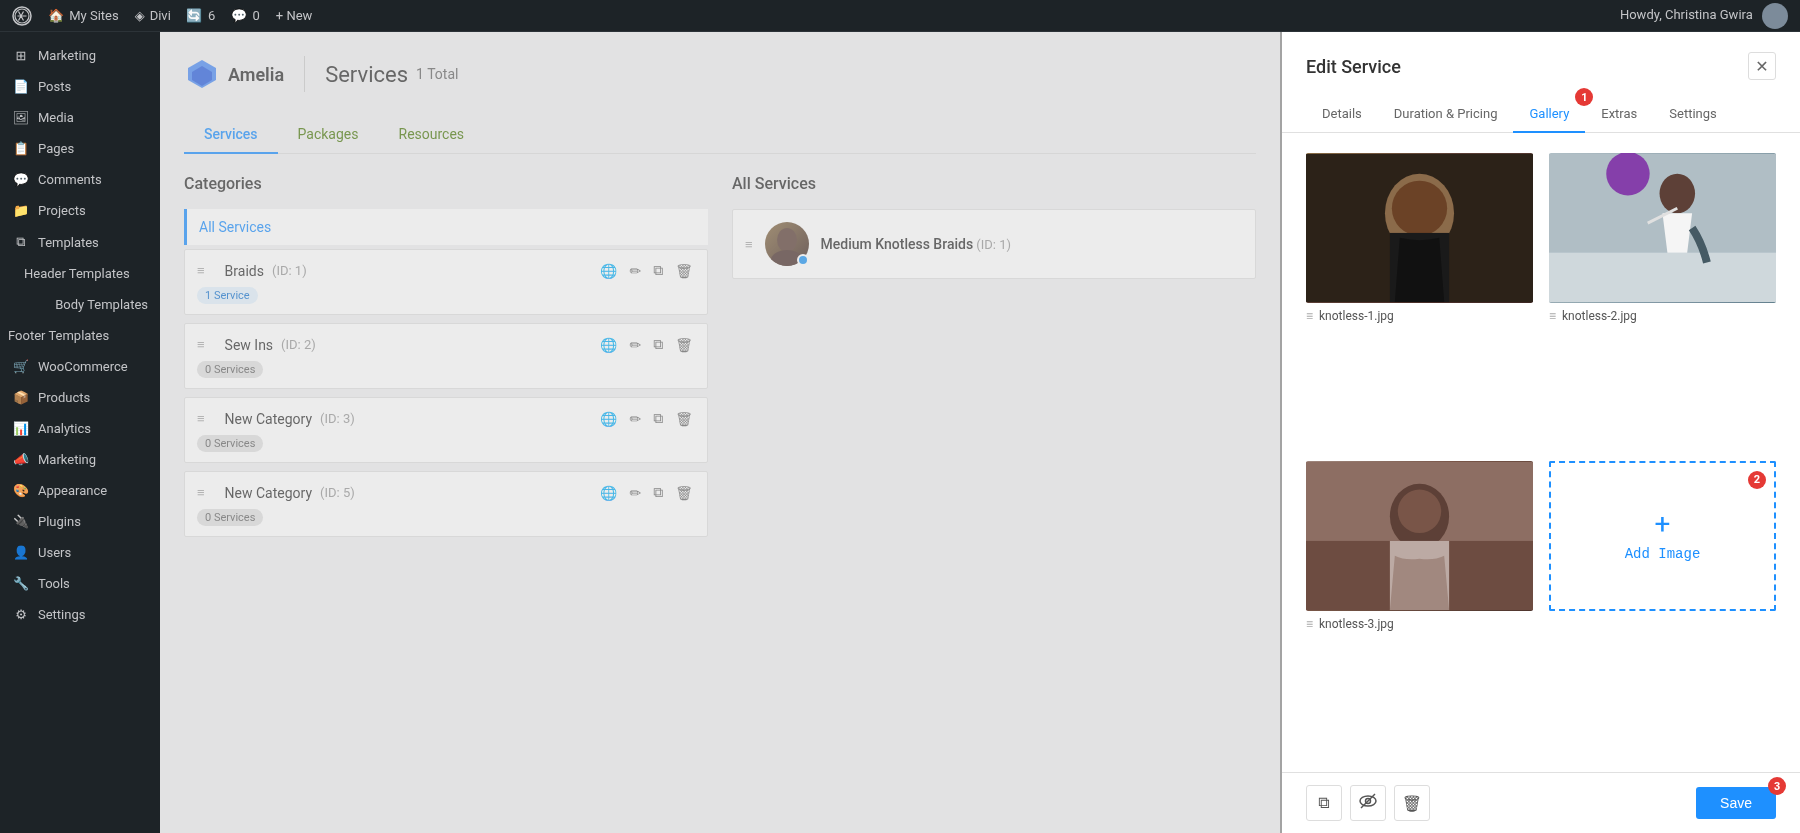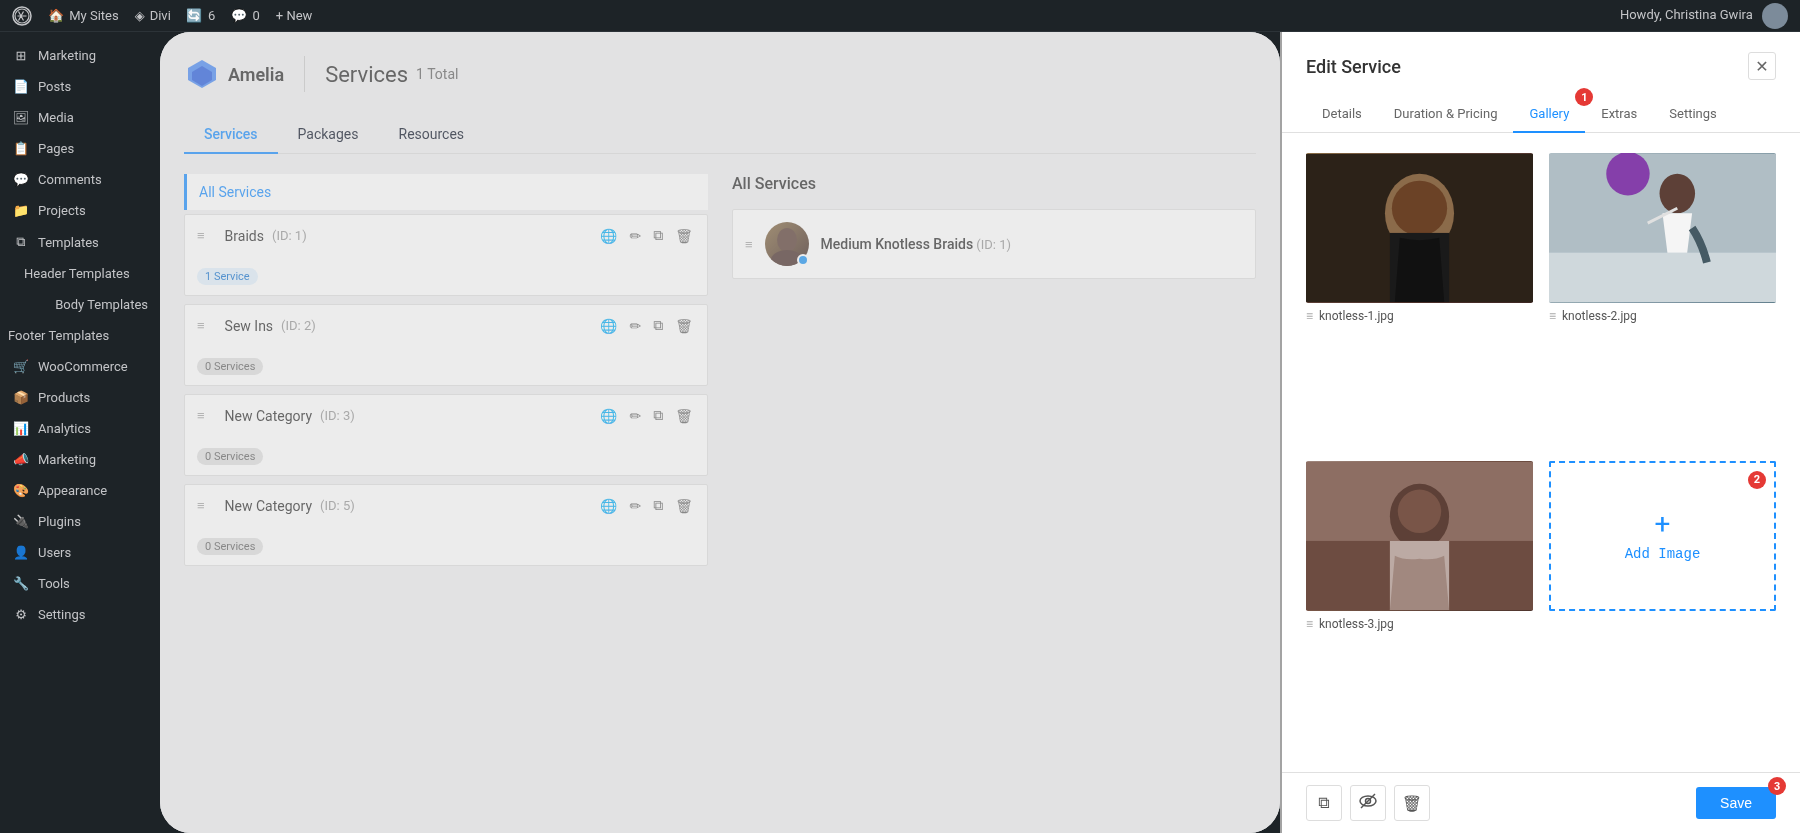--- a/index.html
+++ b/index.html
@@ -45,21 +45,20 @@
       font-size: 13px;
     }
     .sidebar-icon { width: 18px; text-align: center; flex-shrink: 0; }
 
     
     .content-area {
       flex: 1;
       background: #d5d8dc;
       overflow: hidden;
       position: relative;
-      border-radius: 31px;
     }
 
     
     .page-content {
       background: #f0f0f1;
       height: 100%;
       padding: 24px;
       overflow-y: auto;
     }
 
@@ -87,21 +86,21 @@
     
     .tabs-bar {
       display: flex;
       gap: 0;
       border-bottom: 1px solid #ddd;
       margin-bottom: 20px;
     }
     .tab-item {
       padding: 10px 20px;
       cursor: pointer;
-      color: #0f172a;
+      color: #4d7c0f;
       font-size: 14px;
       border-bottom: 2px solid transparent;
       margin-bottom: -1px;
     }
     .tab-item.active {
       color: #1e90ff;
       border-bottom: 2px solid #1e90ff;
       font-weight: 500;
     }
 
@@ -142,21 +141,21 @@
     .drag-handle { color: #aaa; cursor: grab; }
     .category-name { font-size: 14px; color: #333; margin-left: 12px; }
     .category-id { color: #999; font-size: 13px; }
     .category-actions { display: flex; gap: 8px; align-items: center; }
     .action-btn { color: #666; cursor: pointer; background: none; border: none; font-size: 14px; padding: 2px; }
     .service-badge {
       display: inline-block;
       padding: 2px 8px;
       border-radius: 12px;
       font-size: 11px;
-      margin-top: 22px;
+      margin-top: 6px;
     }
     .badge-active { background: #e3f2fd; color: #1976d2; }
     .badge-zero { background: #e0e0e0; color: #666; }
 
     
     .service-item {
       display: flex; align-items: center; gap: 12px;
       background: #fff;
       padding: 12px;
       border: 1px solid #e0e0e0;
@@ -440,20 +439,21 @@
 
       <div class="tabs-bar">
         <div class="tab-item active">Services</div>
         <div class="tab-item">Packages</div>
         <div class="tab-item">Resources</div>
       </div>
 
       <div class="two-col">
 
         <div>
+          <div class="panel-title">Categories</div>
           <div class="category-list">
             <div class="category-all">
               <span>All Services</span>
             </div>
 
             <div class="category-item">
               <div class="category-header">
                 <div class="category-name-row">
                   <span class="drag-handle">≡</span>
                   <span class="category-name">Braids</span>

